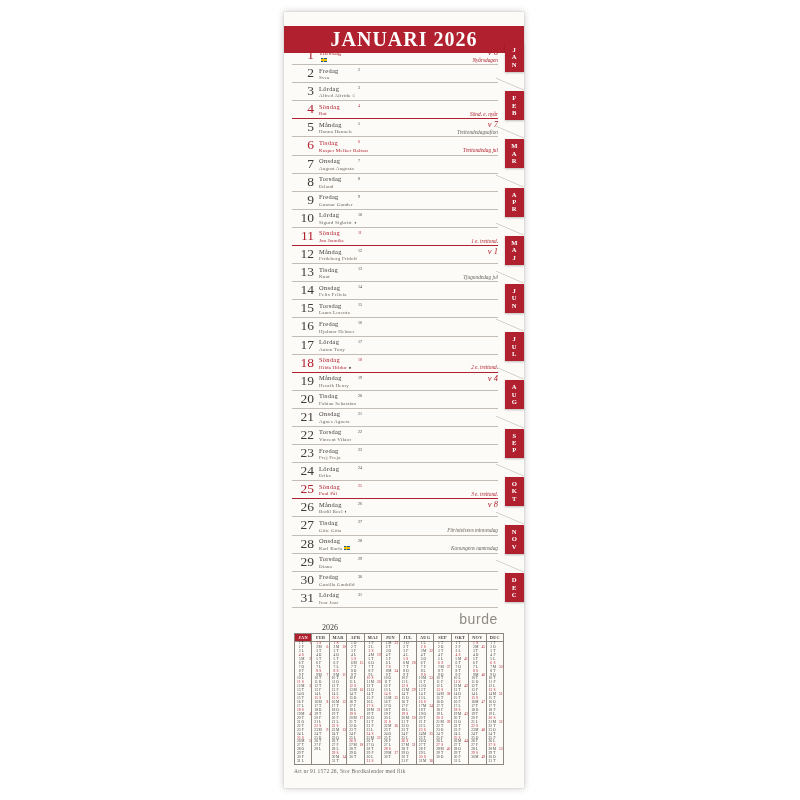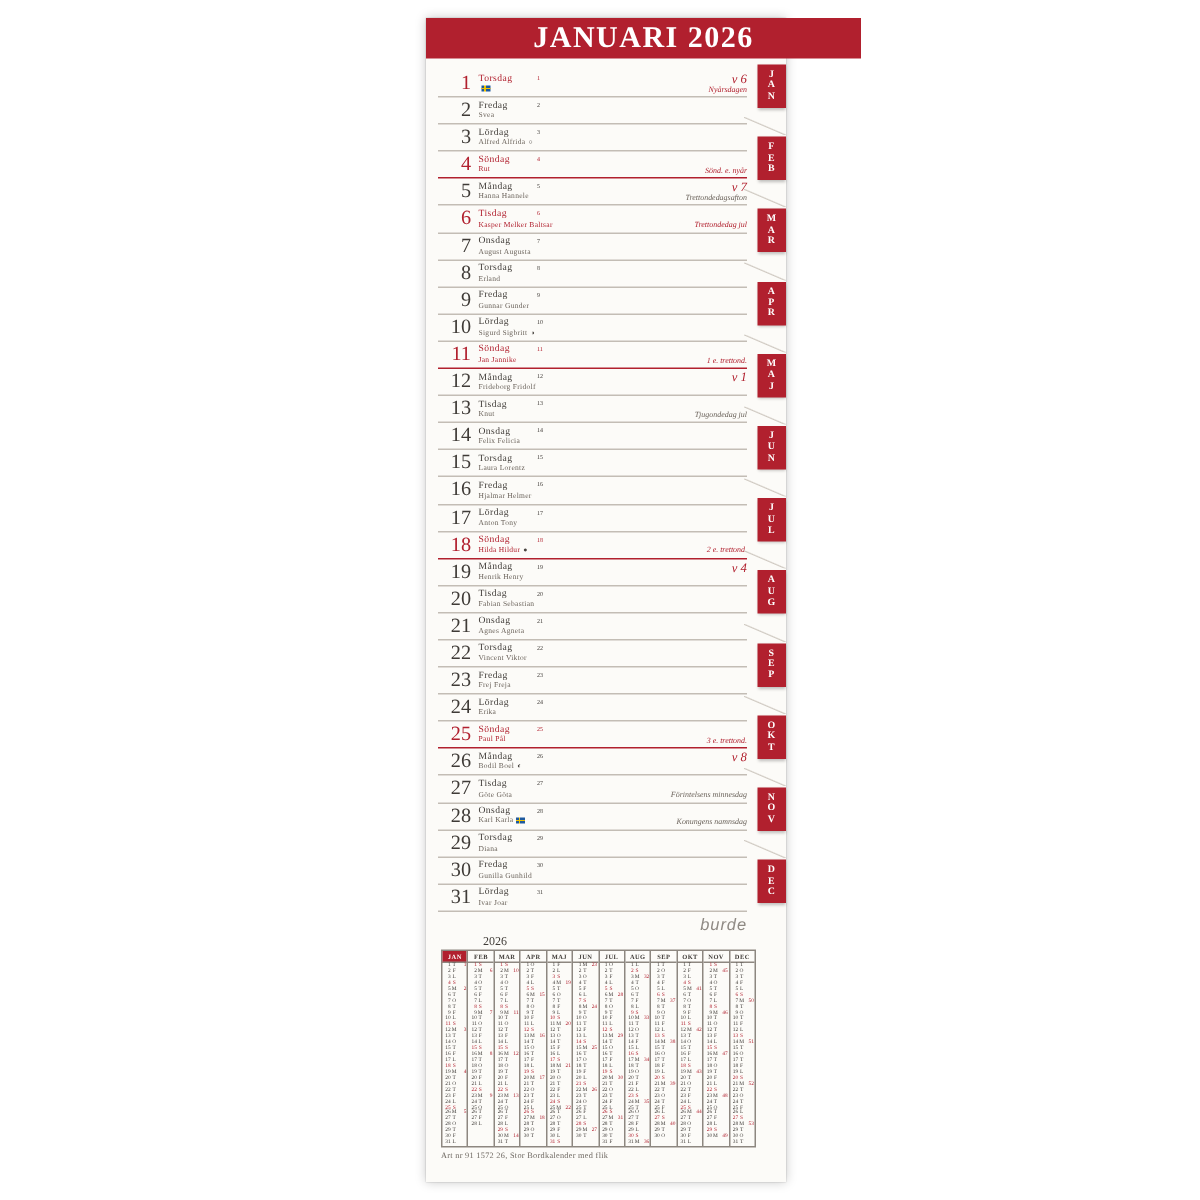--- a/index.html
+++ b/index.html
@@ -2,21 +2,21 @@
 <html style="--red: #b1202e; --dark: #3f3b37; --namegray: #6b635b; --line: #c3bdb5;"><head>
 <meta charset="utf-8">
 <style>
   html,body{margin:0;padding:0;width:800px;height:800px;background:#ffffff;overflow:hidden;
     font-family:"Liberation Serif", serif;}
   :root{--red:#b1202e;--dark:#3f3b37;--namegray:#6b635b;--line:#c3bdb5;}
 
   .page{position:absolute;left:284px;top:12px;width:240px;height:776px;background:#fcfbf8;
     box-shadow:0 0 7px rgba(0,0,0,.22), 0 0 1px rgba(0,0,0,.25);}
 
-  .band{position:absolute;left:0;top:0;width:290px;height:27px;background:var(--red);}
+  .band{position:absolute;left:0;top:14px;width:240px;height:27px;background:var(--red);}
   .band .title{color:#fff;text-align:center;font-size:20px;line-height:27px;letter-spacing:1px;font-weight:bold;}
 
   .rows{position:absolute;left:8px;top:35px;width:206px;}
   .row{position:relative;height:17.1px;border-bottom:1px solid var(--line);}
   .row.sunday{border-bottom:1px solid var(--red);}
   .row .num{position:absolute;left:0;top:0;width:22px;text-align:right;font-size:13.5px;line-height:15px;color:var(--dark);}
   .row .wd{position:absolute;left:27px;top:1.5px;font-size:6.4px;letter-spacing:.3px;color:var(--dark);}
   .row .sup{position:absolute;left:66px;top:2px;font-size:4px;color:var(--dark);}
   .row .names{position:absolute;left:27px;bottom:2px;font-size:5px;letter-spacing:.2px;color:var(--namegray);white-space:nowrap;}
   .row.red .num,.row.red .wd,.row.red .names,.row.red .sup{color:var(--red);}
@@ -29,21 +29,21 @@
       linear-gradient(to bottom, rgba(0,0,0,0) 0 1.4px, #f0c200 1.4px 2.6px, rgba(0,0,0,0) 2.6px),
       linear-gradient(to right, #1f5a9e 0 1.8px, #f0c200 1.8px 3px, #1f5a9e 3px);}
 
   .tabs .tab{position:absolute;width:19px;height:29px;background:var(--red);color:#fff;
     text-align:center;font-size:6.6px;line-height:7.4px;font-weight:bold;letter-spacing:.5px;
     white-space:pre-line;padding-top:3px;box-sizing:border-box;box-shadow:0 1px 2px rgba(0,0,0,.25);}
   .cut{position:absolute;width:28px;height:12px;
     background:linear-gradient(to top right, rgba(0,0,0,0) 46%, #cfc9c1 49%, rgba(0,0,0,0) 53%);}
 
   .brand{position:absolute;right:26px;top:599px;font-family:"Liberation Sans",sans-serif;
-    font-size:11px;color:#8f8a84;letter-spacing:.6px;font-style:italic;}
+    font-size:14px;color:#8f8a84;letter-spacing:.6px;}
 
   .miniyear{position:absolute;left:10px;top:611px;font-size:8px;color:var(--dark);margin-left:28px;}
   .minical{position:absolute;left:10px;top:621px;width:208px;display:flex;
     border:0.5px solid #8d8780;}
   .mcol{flex:1 1 0;border-left:0.5px solid #8d8780;min-width:0;}
   .mcol:first-child{border-left:none;}
   .mhead{height:7px;font-size:4.3px;line-height:7px;text-align:center;letter-spacing:.3px;
     color:var(--dark);border-bottom:0.5px solid #8d8780;font-weight:bold;}
   .mhead.hl{background:var(--red);color:#fff;}
   .md{height:3.95px;font-size:3.6px;line-height:3.95px;display:flex;color:var(--dark);}

